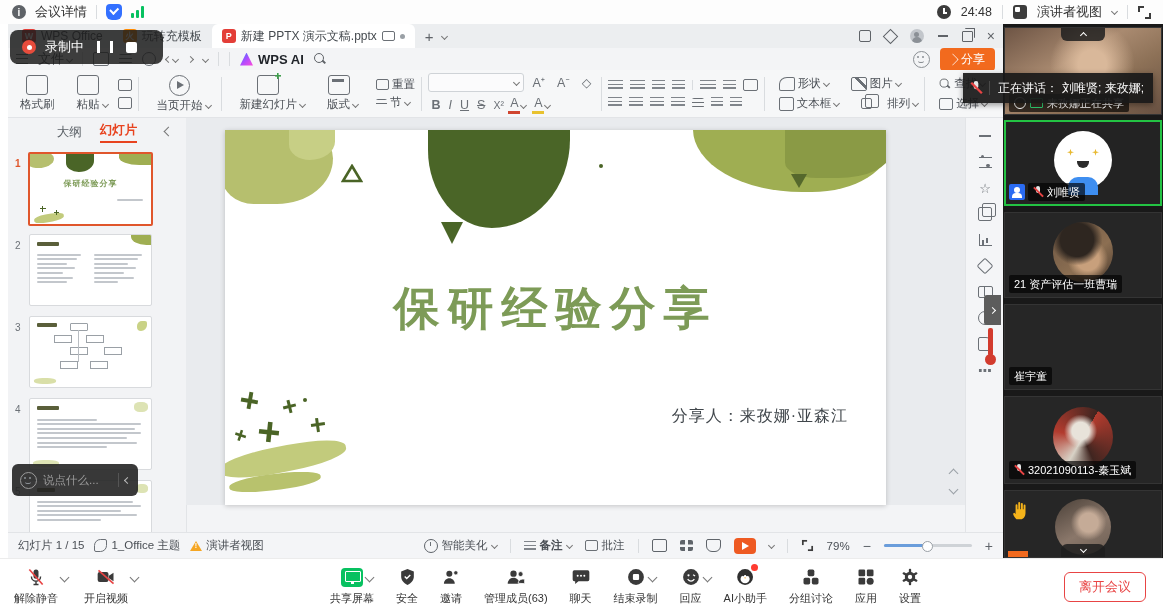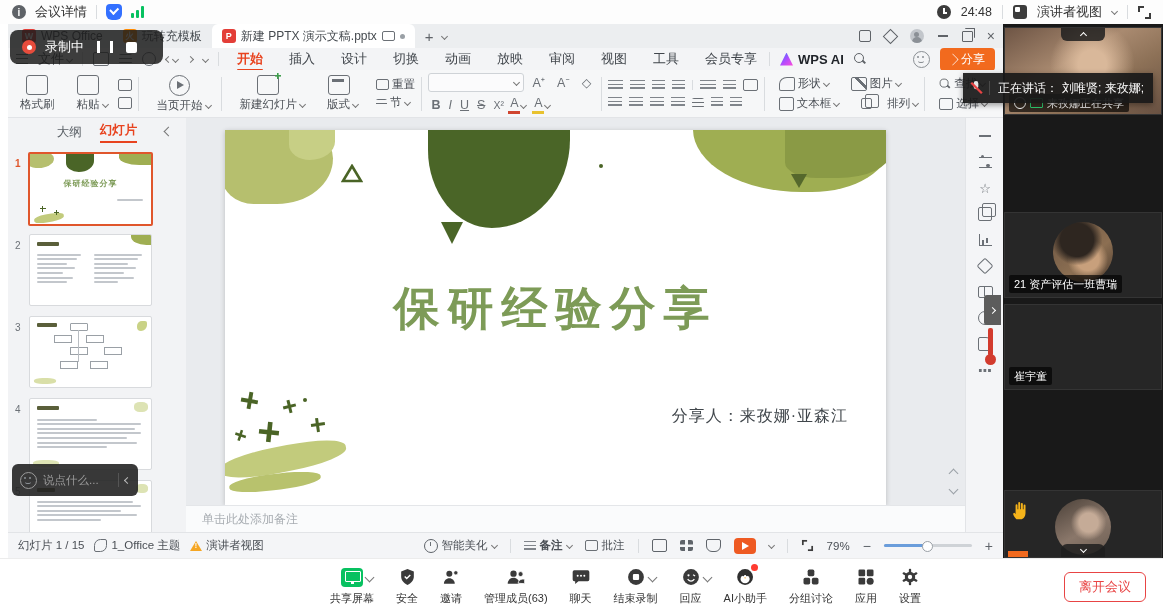--- a/index.html
+++ b/index.html
@@ -237,32 +237,20 @@
         <span class="qicon"></span>
         <span class="qicon lines" style="width:13px;"></span>
         <span class="qicon" style="border-radius:50%;width:12px;height:12px;"></span>
         <span class="row" style="gap:2px;">
             <span class="chev left sm"></span>
             <span class="chev down sm"></span>
           </span>
         <span class="chev right sm"></span>
         <span class="chev down sm"></span>
         <span class="sep-v"></span>
-        <div class="row" style="gap:22px;margin-left:6px;">
-          <span class="rtab active">开始</span>
-          <span class="rtab">插入</span>
-          <span class="rtab">设计</span>
-          <span class="rtab">切换</span>
-          <span class="rtab">动画</span>
-          <span class="rtab">放映</span>
-          <span class="rtab">审阅</span>
-          <span class="rtab">视图</span>
-          <span class="rtab">工具</span>
-          <span class="rtab">会员专享</span>
-        </div>
         <span class="sep-v"></span>
         <span class="row" style="gap:5px;font-weight:bold;color:#1f2329;">
           <span class="aibadge"></span>
           <span>WPS AI</span>
         </span>
         <span class="mag"></span>
       </div>
       <div class="row" style="gap:10px;">
         <span class="smiley"></span>
         <span class="share-btn">
@@ -532,23 +520,20 @@
         <div class="gplus" style="left:34px;top:292px;width:20px;height:20px;transform:rotate(6deg);"></div>
         <div class="gplus" style="left:86px;top:288px;width:14px;height:14px;transform:rotate(-8deg);"></div>
         <div class="gplus" style="left:10px;top:300px;width:11px;height:11px;transform:rotate(18deg);"></div>
         <div class="blob" style="left:78px;top:268px;width:4px;height:4px;border-radius:50%;background:#4a6426;"></div>
       </div>
 
       <span class="chev up" style="position:absolute;right:8px;top:352px;border-color:#9aa0a6;"></span>
       <span class="chev down" style="position:absolute;right:8px;top:368px;border-color:#9aa0a6;"></span>
     </div>
 
-    <div class="abs notesbar">
-      <span>单击此处添加备注</span>
-    </div>
 
     <div class="abs strip">
       <div class="si">
           <span class="si-dash"></span>
         </div>
       <div class="si">
           <span class="si-sliders"></span>
         </div>
       <div class="si">☆</div>
       <div class="si">
@@ -624,40 +609,68 @@
       <div class="notch" style="top:0;">
           <span class="chev up white sm" style="margin-top:2px;"></span>
         </div>
       <div class="namepill" style="bottom:2px;">
         <span style="width:10px;height:10px;border:1.4px solid #fff;border-radius:50%;"></span>
         <span style="width:11px;height:8px;border:1.3px solid #2ecc71;border-radius:1px;"></span>
         <span>来孜娜正在共享</span>
       </div>
     </div>
 
+    <div class="tile" style="top:96px;height:86px;border:2px solid #23c343;background:#232323;">
+      <div class="avatar" style="width:58px;height:58px;background:#fff;">
+        <div style="position:absolute;left:13px;top:18px;width:7px;height:7px;background:#e8b931;clip-path:polygon(50% 0,62% 38%,100% 50%,62% 62%,50% 100%,38% 62%,0 50%,38% 38%);"></div>
+        <div style="position:absolute;right:13px;top:18px;width:7px;height:7px;background:#e8b931;clip-path:polygon(50% 0,62% 38%,100% 50%,62% 62%,50% 100%,38% 62%,0 50%,38% 38%);"></div>
+        <div style="position:absolute;left:23px;top:30px;width:12px;height:7px;border-radius:0 0 10px 10px;background:#2b2b2b;"></div>
+        <div style="position:absolute;left:14px;bottom:-6px;width:30px;height:18px;border-radius:10px 10px 0 0;background:#3e8ef0;"></div>
+      </div>
+      <div class="row" style="position:absolute;left:3px;bottom:3px;gap:3px;">
+        <span class="bluebadge"></span>
+        <span class="namepill" style="position:static;">
+          <span class="micoff">
+              <i></i>
+            </span>
+          <span>刘唯贤</span>
+        </span>
+      </div>
+    </div>
 
     <div class="tile" style="top:188px;height:86px;">
       <div class="avatar" style="width:60px;height:60px;background:
         radial-gradient(circle at 40% 30%, #2e2620 0 30%, transparent 46%),
         radial-gradient(circle at 58% 62%, #c8a07c 0 22%, transparent 40%),
         linear-gradient(140deg,#6a5442,#8c6f52 60%,#4e3d30);"></div>
       <div class="namepill">
         <span>21 资产评估一班曹瑞</span>
       </div>
     </div>
 
     <div class="tile" style="top:280px;height:86px;">
       <div class="avatar" style="width:60px;height:60px;background:
         radial-gradient(circle at 50% 45%, #f2ece0 0 26%, transparent 42%),
         linear-gradient(140deg,#c9b491,#a8induced 0,#a89070 60%,#7d6648);"></div>
       <div class="namepill">
         <span>崔宇童</span>
       </div>
     </div>
 
+    <div class="tile" style="top:372px;height:88px;">
+      <div class="avatar" style="width:60px;height:60px;background:
+        radial-gradient(circle at 46% 40%, #e8e3da 0 18%, transparent 34%),
+        conic-gradient(from 30deg,#b23b2e,#402520 35%,#d8d2c6 50%,#b23b2e 70%,#402520);"></div>
+      <div class="namepill">
+        <span class="micoff">
+            <i></i>
+          </span>
+        <span>32021090113-秦玉斌</span>
+      </div>
+    </div>
 
     <div class="tile" style="top:466px;height:68px;">
       <div class="avatar" style="top:54%;width:56px;height:56px;background:
         radial-gradient(circle at 60% 42%, #c5ab97 0 20%, transparent 38%),
         linear-gradient(150deg,#4a4038,#8a776a 55%,#6b5d52);"></div>
       <svg class="handup" viewBox="0 0 24 26">
         <path fill="#f5b31a" d="M6.5 24c-2.2-2-4-4.8-4-6.8l1.8-.9 1.2 1.7V7.2a1.15 1.15 0 0 1 2.3 0v4.9h.9V4.6a1.15 1.15 0 0 1 2.3 0v7.5h.9V5.6a1.15 1.15 0 0 1 2.3 0v6.5h.9V7.6a1.15 1.15 0 0 1 2.3 0v8.9c0 4.3-2.6 7.5-5.6 7.5z"></path>
       </svg>
       <div class="notch" style="bottom:0;border-radius:6px 6px 0 0;">
           <span class="chev down white sm" style="margin-bottom:2px;"></span>
@@ -688,20 +701,44 @@
   </div>
 
   <div class="abs chat-widget">
     <span class="smiley" style="border-color:#9b9b9b;"></span>
     <span style="color:#9b9b9b;font-size:11.5px;flex:1;white-space:nowrap;overflow:hidden;">说点什么...</span>
     <span style="width:1px;height:14px;background:#555;"></span>
     <span class="chev left white sm" style="border-color:#bbb;"></span>
   </div>
 
   <div class="abs bottombar">
+    <div class="row" style="position:absolute;left:14px;top:7px;gap:26px;">
+      <div class="bi">
+        <div class="ichold">
+          <svg width="20" height="20" viewBox="0 0 24 24">
+              <path d="M12 3a3 3 0 0 1 3 3v5a3 3 0 0 1-6 0V6a3 3 0 0 1 3-3z" fill="#3a3a3a"></path>
+              <path d="M6.5 11.5a5.5 5.5 0 0 0 11 0M12 17v4M9 21h6" stroke="#3a3a3a" stroke-width="1.7" fill="none"></path>
+              <line x1="4" y1="3" x2="20" y2="21" stroke="#e84444" stroke-width="2"></line>
+            </svg>
+          <span class="chev down bicaret"></span>
+        </div>
+        <span>解除静音</span>
+      </div>
+      <div class="bi">
+        <div class="ichold">
+          <svg width="22" height="20" viewBox="0 0 24 24">
+              <rect x="2" y="6" width="13" height="12" rx="2.5" fill="#3a3a3a"></rect>
+              <path d="M15.5 10.5 21 7v10l-5.5-3.5z" fill="#3a3a3a"></path>
+              <line x1="3" y1="4" x2="21" y2="20" stroke="#e84444" stroke-width="2"></line>
+            </svg>
+          <span class="chev down bicaret"></span>
+        </div>
+        <span>开启视频</span>
+      </div>
+    </div>
 
     <div class="row" style="position:absolute;left:330px;top:7px;gap:22px;">
       <div class="bi">
         <div class="ichold" style="position:relative;">
           <span style="width:22px;height:19px;background:#07c160;border-radius:4px;position:relative;display:block;">
             <span style="position:absolute;left:4px;top:3px;width:14px;height:9px;border:1.5px solid #fff;border-radius:1px;"></span>
             <span style="position:absolute;left:9.5px;top:13.5px;width:3px;height:3px;background:#fff;"></span>
           </span>
           <span class="chev down bicaret"></span>
         </div>

